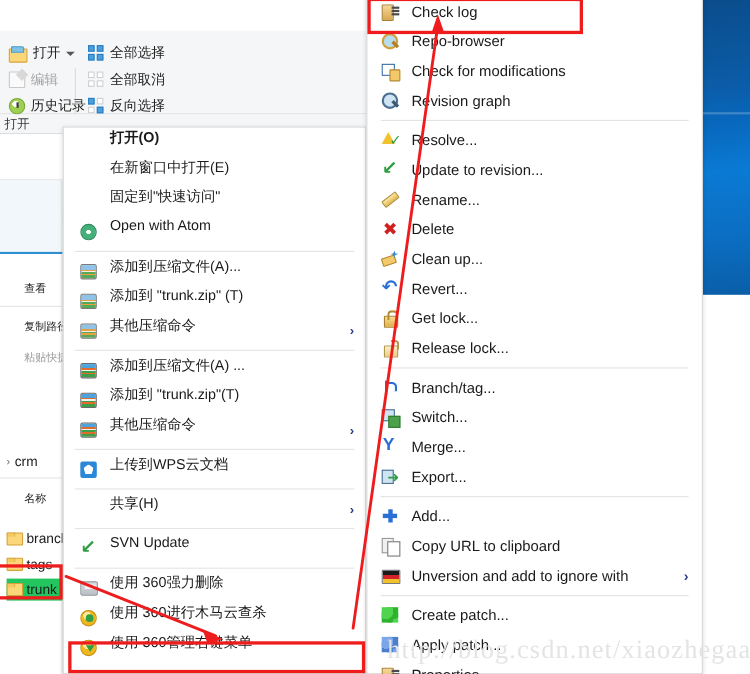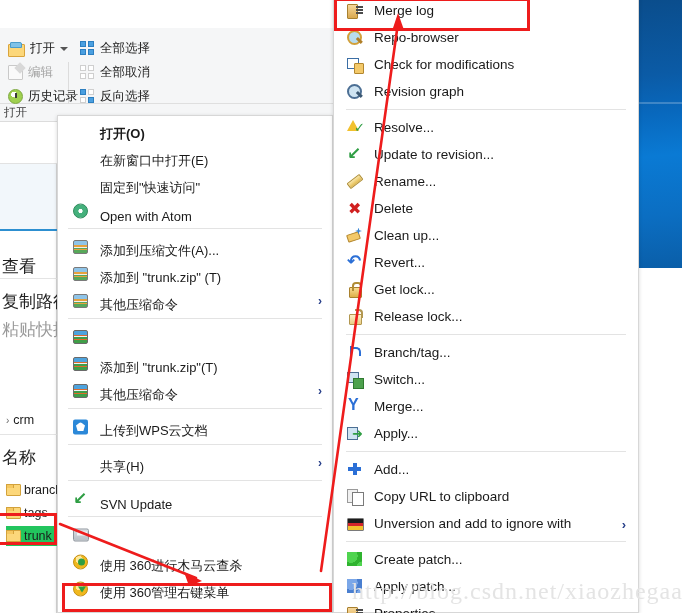--- a/index.html
+++ b/index.html
@@ -104,21 +104,21 @@
   }
   .left-strip-top{
     position:absolute; left:0; top:164px; width:57px; height:65px;
     background:#f2f7fb; border-right:1px solid #d8d8d8;
   }
   .left-panel{
     position:absolute; left:0; top:231px; width:57px; height:382px;
     background:#ffffff; border-right:1px solid #d8d8d8;
   }
   .lp-text{
-    position:absolute; font-size:17px; color:#222; white-space:nowrap;
+    position:absolute; font-size:10px; color:#222; white-space:nowrap;margin-left:20px;
   }
   .lp-text.dim{ color:#9a9a9a; }
   .lp-sep{ position:absolute; left:0; width:57px; height:1px; background:#e4e4e4; }
 
   
   .tree-row{
     position:absolute; display:flex; align-items:center; gap:4px;
     font-size:12.5px; color:#1b1b1b; white-space:nowrap; height:20px;
   }
   .tree-row.sel{ background:#22c55e; }
@@ -141,21 +141,21 @@
   .bg-hline{ position:absolute; background:#e4e4e4; height:1px; }
   .bg-vline{ position:absolute; background:#d9d9d9; width:1px; }
 
   
   .ctxmenu{
     position:absolute; left:57px; top:115px; width:276px; height:498px;
     background:#ffffff; border:1px solid #d7d7d7;
     box-shadow:0 1px 4px rgba(0,0,0,.16);
   }
   .mi{
-    position:relative; display:flex; align-items:flex-end;
+    position:relative; display:flex; align-items:flex-start;
     height:27px; padding-left:42px; padding-right:20px;
     font-size:13px; color:#1a1a1a; white-space:nowrap;
     font-family:"Liberation Sans","DejaVu Sans",sans-serif;
   }
   .mi.bold{ font-weight:bold; }
   .mi .mico{ position:absolute; left:15px; top:50%; transform:translateY(-50%); }
   .mi .sub{ position:absolute; right:10px; top:50%; transform:translateY(-50%);
     color:#29408a; font-size:12px; font-weight:bold; }
   .sep{ height:1px; background:#e3e3e3; margin:4px 10px; }
 
@@ -420,20 +420,21 @@
         <span>添加到 "trunk.zip" (T)</span>
       </div>
       <div class="mi">
         <span class="ic mico ic-winrar"></span>
         <span>其他压缩命令</span>
         <span class="sub">›</span>
       </div>
       <div class="sep"></div>
       <div class="mi">
         <span class="ic mico ic-winrar2"></span>
+        <span>添加到压缩文件(A) ...</span>
       </div>
       <div class="mi">
         <span class="ic mico ic-winrar2"></span>
         <span>添加到 "trunk.zip"(T)</span>
       </div>
       <div class="mi">
         <span class="ic mico ic-winrar2"></span>
         <span>其他压缩命令</span>
         <span class="sub">›</span>
       </div>
@@ -448,35 +449,36 @@
         <span class="sub">›</span>
       </div>
       <div class="sep"></div>
       <div class="mi">
         <span class="ic mico ic-svnup"></span>
         <span>SVN Update</span>
       </div>
       <div class="sep"></div>
       <div class="mi">
         <span class="ic mico ic-360del"></span>
+        <span>使用 360强力删除</span>
       </div>
       <div class="mi">
         <span class="ic mico ic-360a"></span>
         <span>使用 360进行木马云查杀</span>
       </div>
       <div class="mi">
         <span class="ic mico ic-360b"></span>
         <span>使用 360管理右键菜单</span>
       </div>
     </div>
 
   <div class="submenu" id="submenu">
       <div class="smi">
         <span class="gi sico gi-showlog"></span>
-        <span>Merge log</span>
+        <span>Check log</span>
       </div>
       <div class="smi">
         <span class="gi sico gi-repo"></span>
         <span>Repo-browser</span>
       </div>
       <div class="smi">
         <span class="gi sico gi-check"></span>
         <span>Check for modifications</span>
       </div>
       <div class="smi">
@@ -524,21 +526,21 @@
       <div class="smi">
         <span class="gi sico gi-switch"></span>
         <span>Switch...</span>
       </div>
       <div class="smi">
         <span class="gi sico gi-merge"></span>
         <span>Merge...</span>
       </div>
       <div class="smi">
         <span class="gi sico gi-export"></span>
-        <span>Apply...</span>
+        <span>Export...</span>
       </div>
       <div class="ssep"></div>
       <div class="smi">
         <span class="gi sico gi-add"></span>
         <span>Add...</span>
       </div>
       <div class="smi">
         <span class="gi sico gi-copyurl"></span>
         <span>Copy URL to clipboard</span>
       </div>

